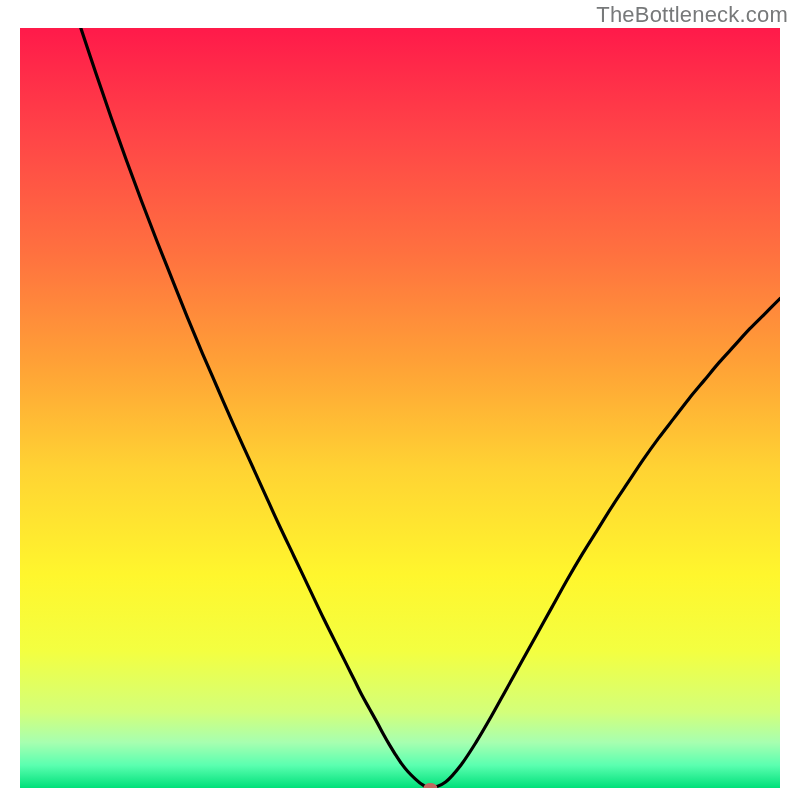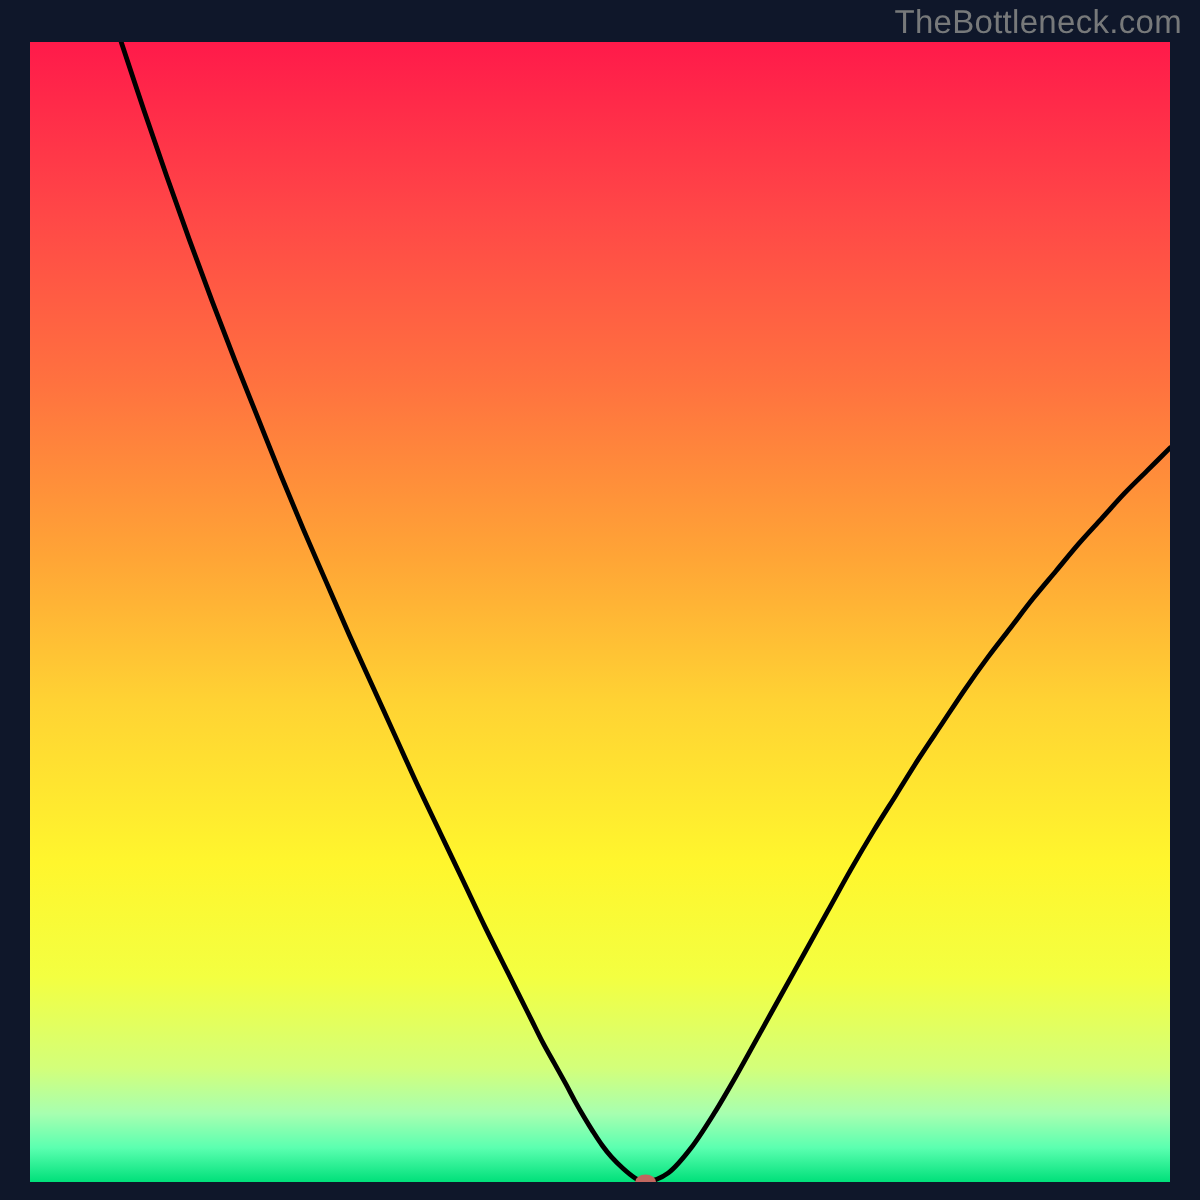--- a/index.html
+++ b/index.html
@@ -7,21 +7,21 @@
     padding: 0;
     width: 800px;
     height: 800px;
     background: #000;
     overflow: hidden;
   }
   .frame {
     position: relative;
     width: 800px;
     height: 800px;
-    background: #0f172a;
+    background: #ffffff;
   }
   .attribution {
     position: absolute;
     top: 2px;
     right: 12px;
     font-family: Arial, Helvetica, sans-serif;
     font-size: 22px;
     color: #77797a;
     letter-spacing: 0.2px;
     font-weight: 500;

